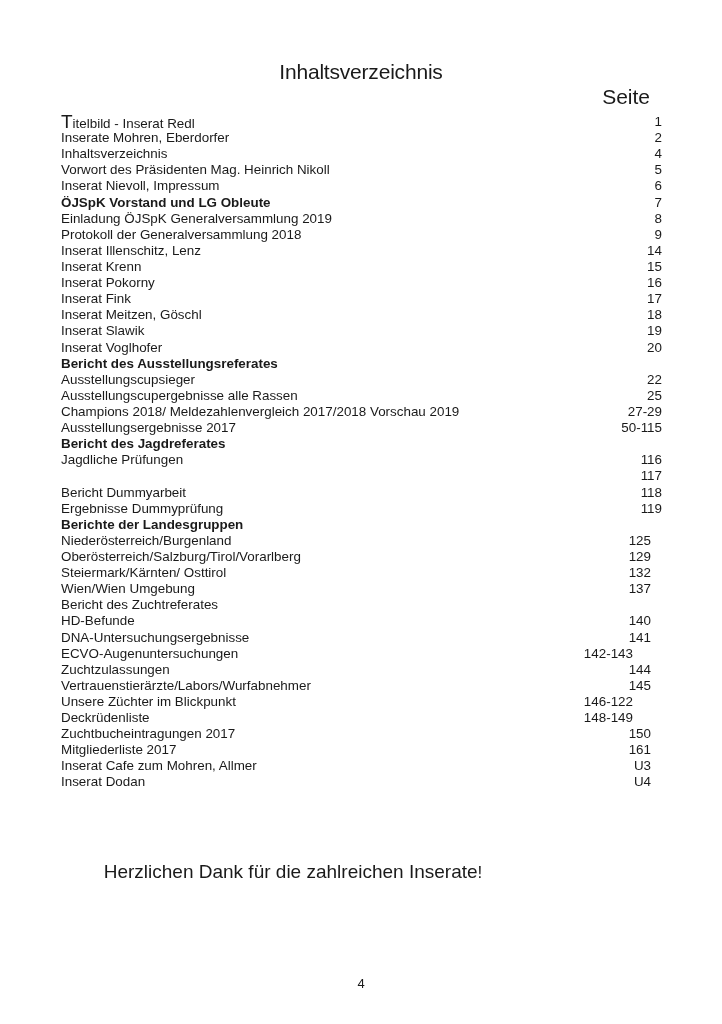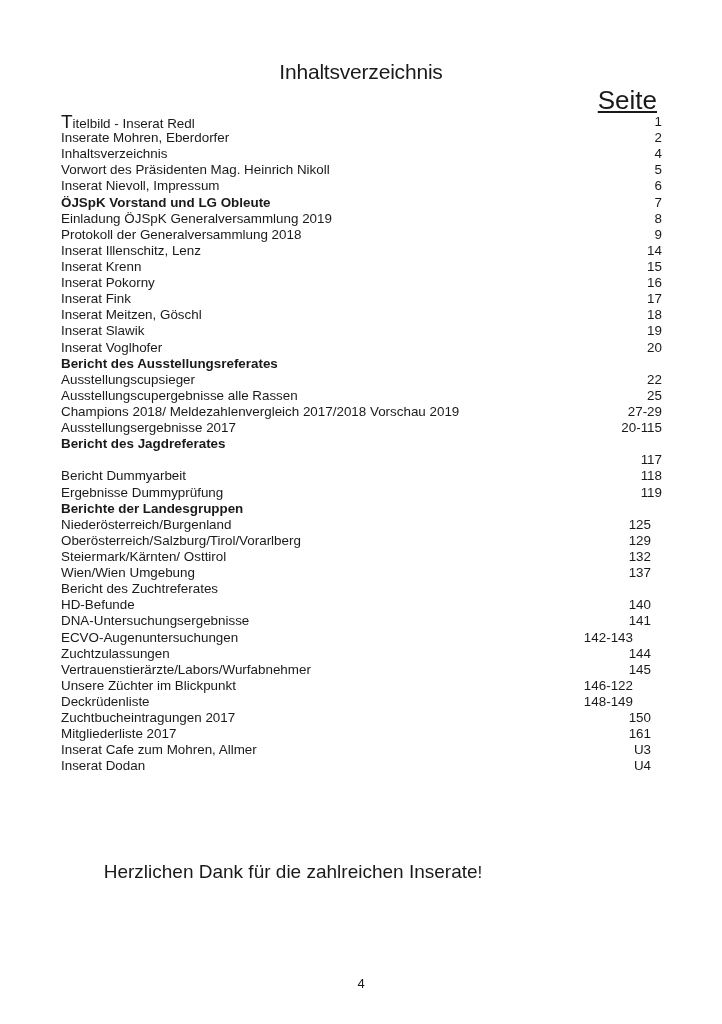--- a/index.html
+++ b/index.html
@@ -1,20 +1,20 @@
 <!DOCTYPE html>
 <html><head>
   <meta charset="utf-8">
   <style>
     html, body { margin: 0; padding: 0; background: #ffffff; }
     body { width: 722px; height: 1024px; position: relative; overflow: hidden;
            font-family: "Liberation Sans", sans-serif; color: #1a1a1a; }
     .title { position: absolute; top: 60px; left: 0; width: 722px; text-align: center;
              font-size: 21px; letter-spacing: -0.2px; }
-    .seite { position: absolute; top: 85px; right: 65px; font-size: 26px; text-decoration: underline; }
+    .seite { position: absolute; top: 85px; right: 72px; font-size: 21px; }
     .toc { position: absolute; top: 114px; left: 61px; width: 601px; }
     .row { position: relative; height: 16.12px; line-height: 16px; font-size: 13.4px; white-space: nowrap; }
     .row .label { position: absolute; left: 0; top: 0; }
     .row .page { position: absolute; top: 0; text-align: right; }
     .row.bold .label { font-weight: bold; }
     .row .page.a1 { right: 0; }
     .row .page.a2 { right: 11px; }
     .row .page.a3 { right: 29px; }
     .big-t { font-size: 19px; line-height: 16px; }
     .thanks { position: absolute; top: 829px; left: 0; width: 586px; text-align: center; font-size: 19px; margin-top: 32px; }
@@ -100,27 +100,31 @@
       <div class="row">
         <span class="label">Ausstellungscupergebnisse alle Rassen</span>
         <span class="page a1">25</span>
       </div>
       <div class="row">
         <span class="label">Champions 2018/ Meldezahlenvergleich 2017/2018 Vorschau 2019</span>
         <span class="page a1">27-29</span>
       </div>
       <div class="row">
         <span class="label">Ausstellungsergebnisse 2017</span>
-        <span class="page a1">20-115</span>
+        <span class="page a1">50-115</span>
       </div>
       <div class="row bold">
         <span class="label">Bericht des Jagdreferates</span>
         <span class="page a1"></span>
       </div>
       <div class="row">
+        <span class="label">Jagdliche Prüfungen</span>
+        <span class="page a1">116</span>
+      </div>
+      <div class="row">
         <span class="page a1">117</span>
       </div>
       <div class="row">
         <span class="label">Bericht Dummyarbeit</span>
         <span class="page a1">118</span>
       </div>
       <div class="row">
         <span class="label">Ergebnisse Dummyprüfung</span>
         <span class="page a1">119</span>
       </div>

